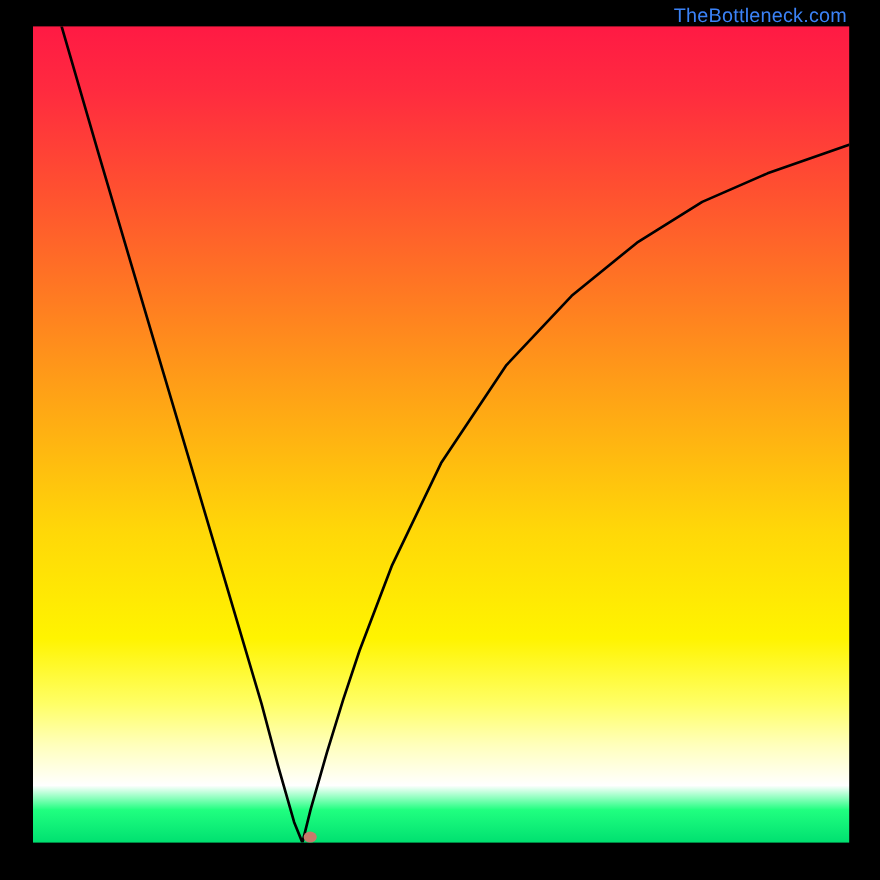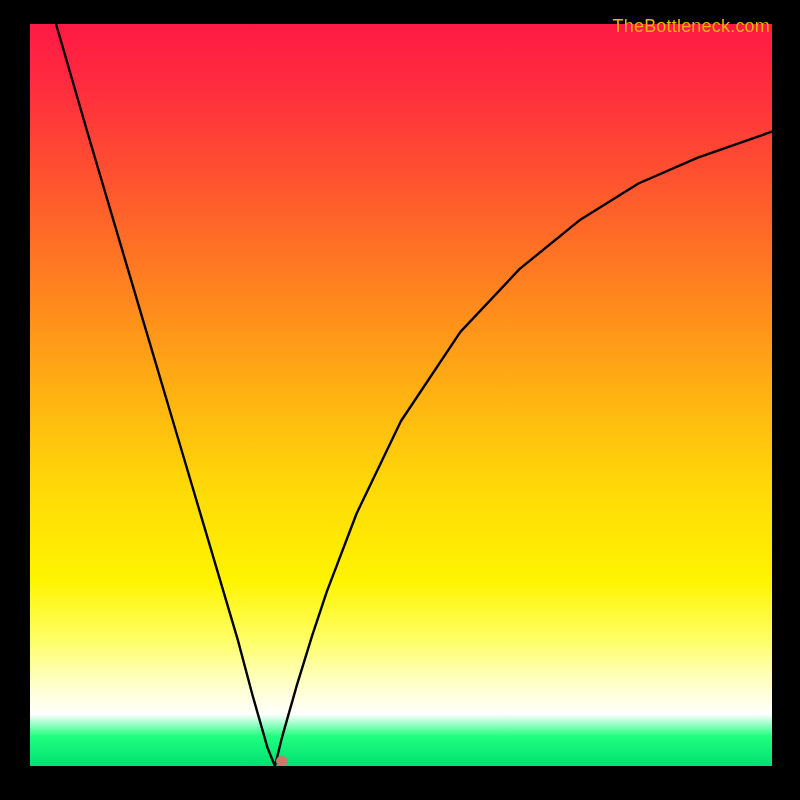--- a/index.html
+++ b/index.html
@@ -23,26 +23,26 @@
     #ffd808 62%,
     #fff400 75%,
     #ffff66 83%,
     #ffffbb 88%,
     #ffffff 93%,
     #20ff80 96%,
     #00e070 100%);
 }
 .watermark {
   position: absolute;
-  top: 16px;
+  top: 4px;
   right: 30px;
   font-family: Arial, Helvetica, sans-serif;
   font-size: 18px;
   letter-spacing: 0.2px;
-  color: #eab308;
+  color: #3b82f6;
   z-index: 3;
   user-select: none;
 }
 svg.curve {
   position: absolute;
   inset: 0;
   z-index: 2;
 }
 .dot {
   position: absolute;

